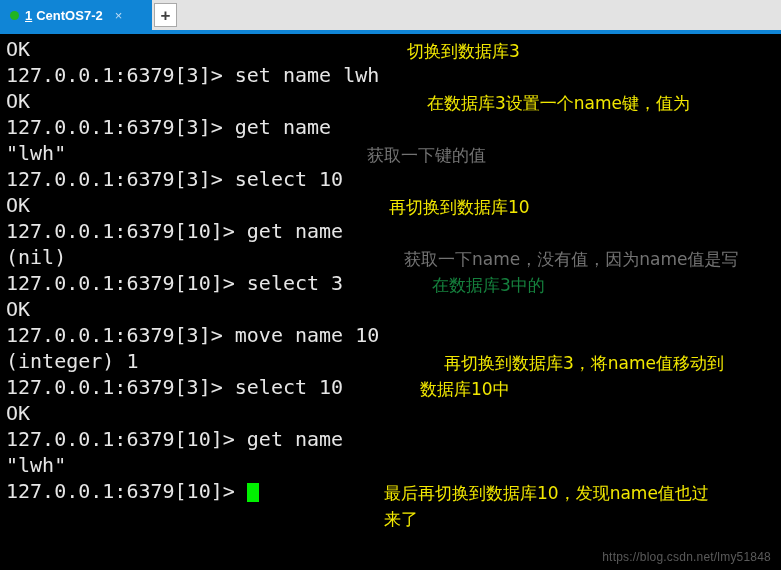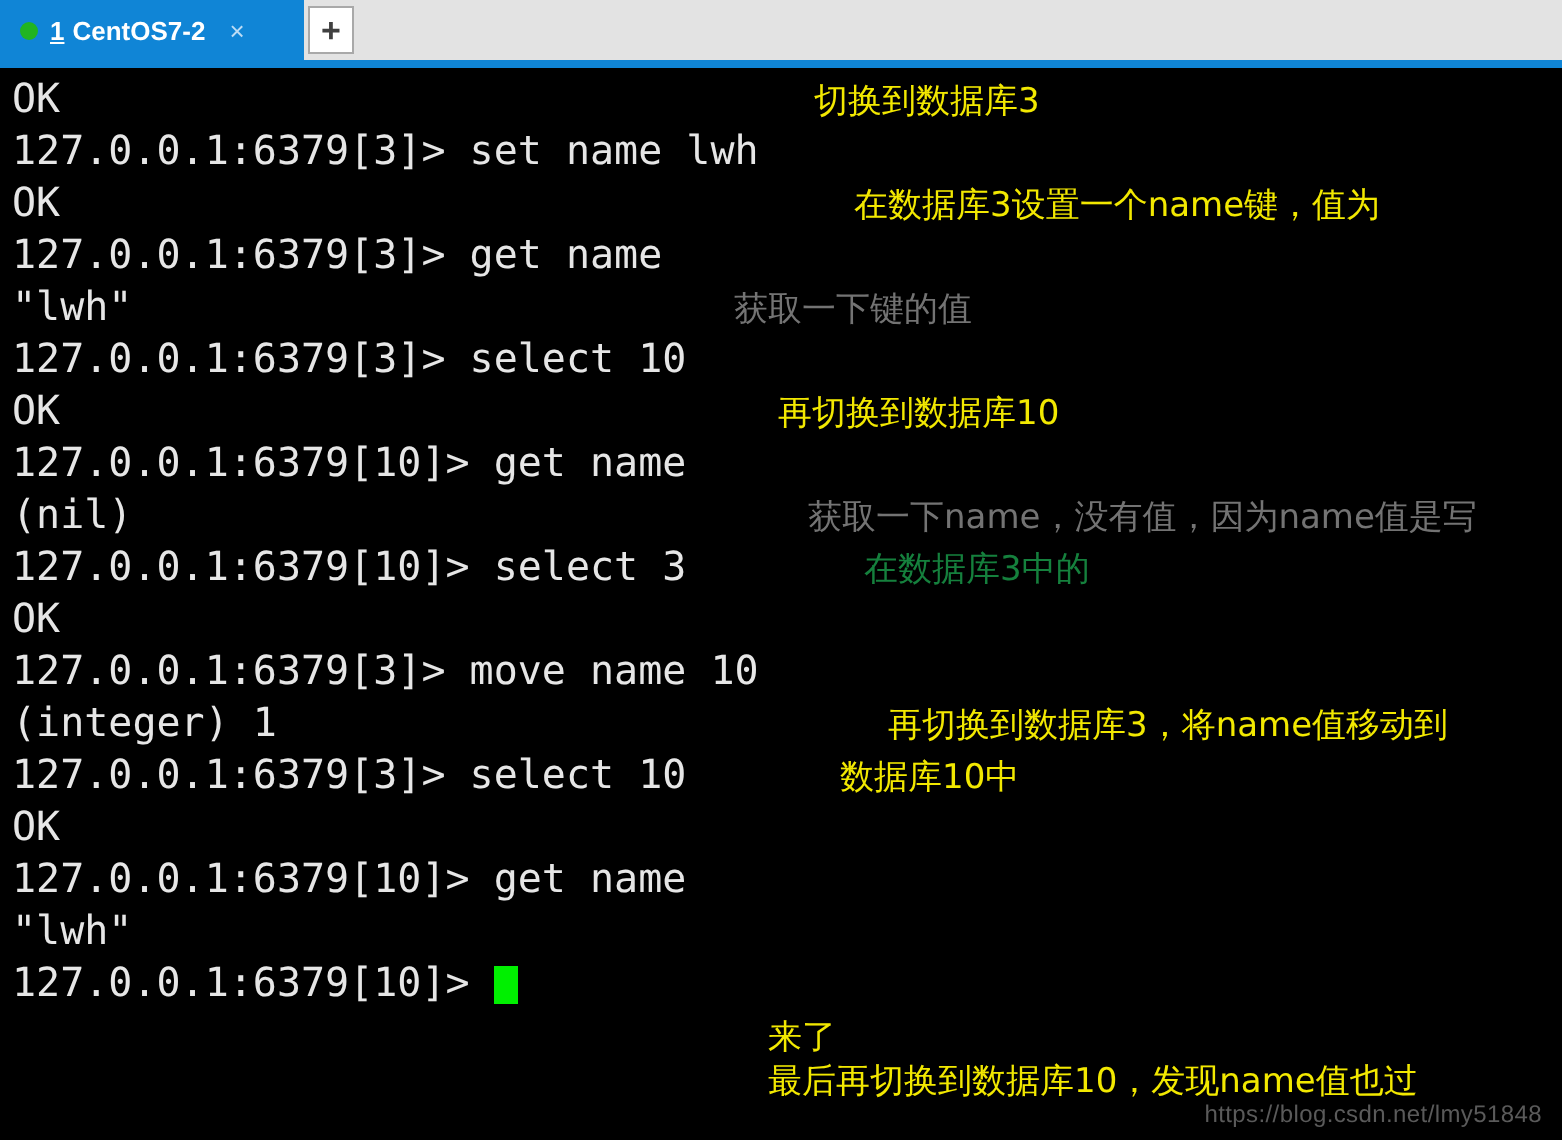--- a/index.html
+++ b/index.html
@@ -182,19 +182,19 @@
       </div>
     <div id="anno-layer">
         <div class="anno" style="left: 407px; top: 4px; color: rgb(242, 232, 0);">切换到数据库3</div>
         <div class="anno" style="left: 427px; top: 56px; color: rgb(242, 232, 0);">在数据库3设置一个name键，值为</div>
         <div class="anno" style="left: 367px; top: 108px; color: #737373;">获取一下键的值</div>
         <div class="anno" style="left: 389px; top: 160px; color: rgb(242, 232, 0);">再切换到数据库10</div>
         <div class="anno" style="left: 404px; top: 212px; color: #737373;">获取一下name，没有值，因为name值是写</div>
         <div class="anno" style="left: 384px; top: 238px; color: #15803d; margin-left: 48px;">在数据库3中的</div>
         <div class="anno" style="left: 428px; top: 316px; color: rgb(242, 232, 0); margin-left: 16px;">再切换到数据库3，将name值移动到</div>
         <div class="anno" style="left: 420px; top: 342px; color: rgb(242, 232, 0);">数据库10中</div>
-        <div class="anno" style="left: 384px; top: 446px; color: rgb(242, 232, 0); margin-top: 48px;">最后再切换到数据库10，发现name值也过</div>
+        <div class="anno" style="left: 384px; top: 446px; color: rgb(242, 232, 0);">最后再切换到数据库10，发现name值也过</div>
         <div class="anno" style="left: 384px; top: 472px; color: rgb(242, 232, 0);">来了</div>
       </div>
     <div class="watermark">https://blog.csdn.net/lmy51848</div>
   </div>
 
 </div>
 
 </body></html>

